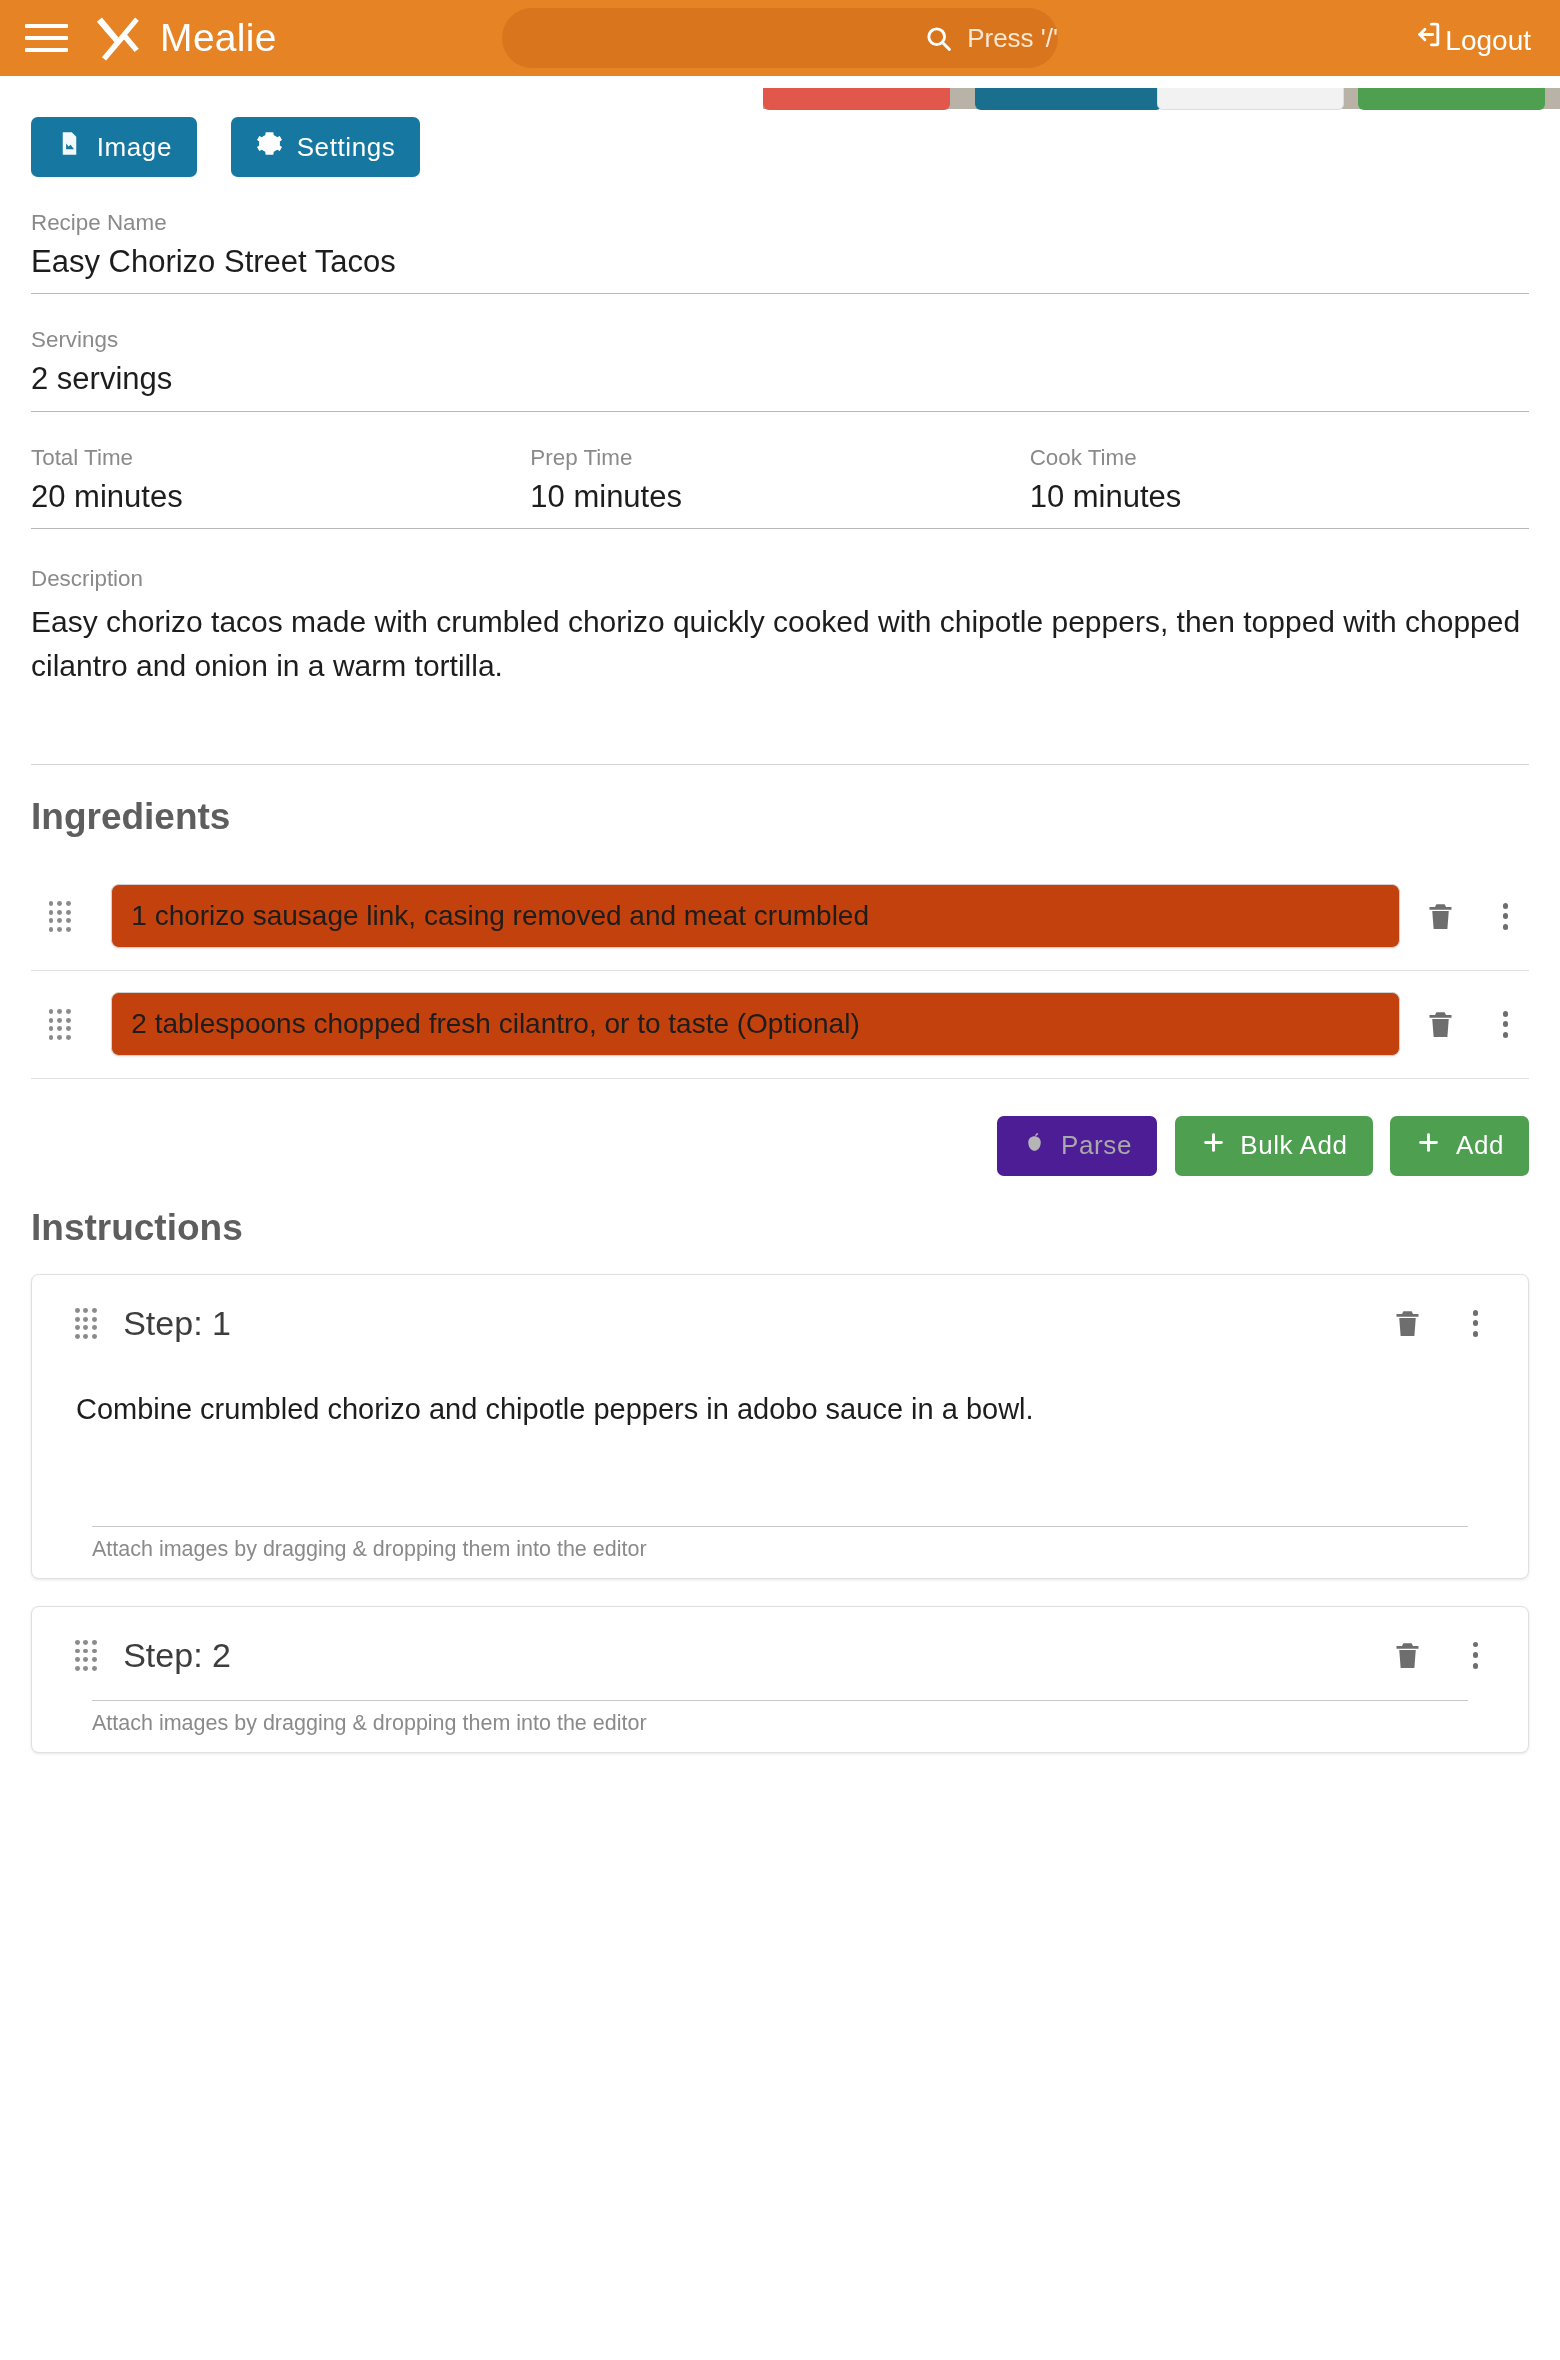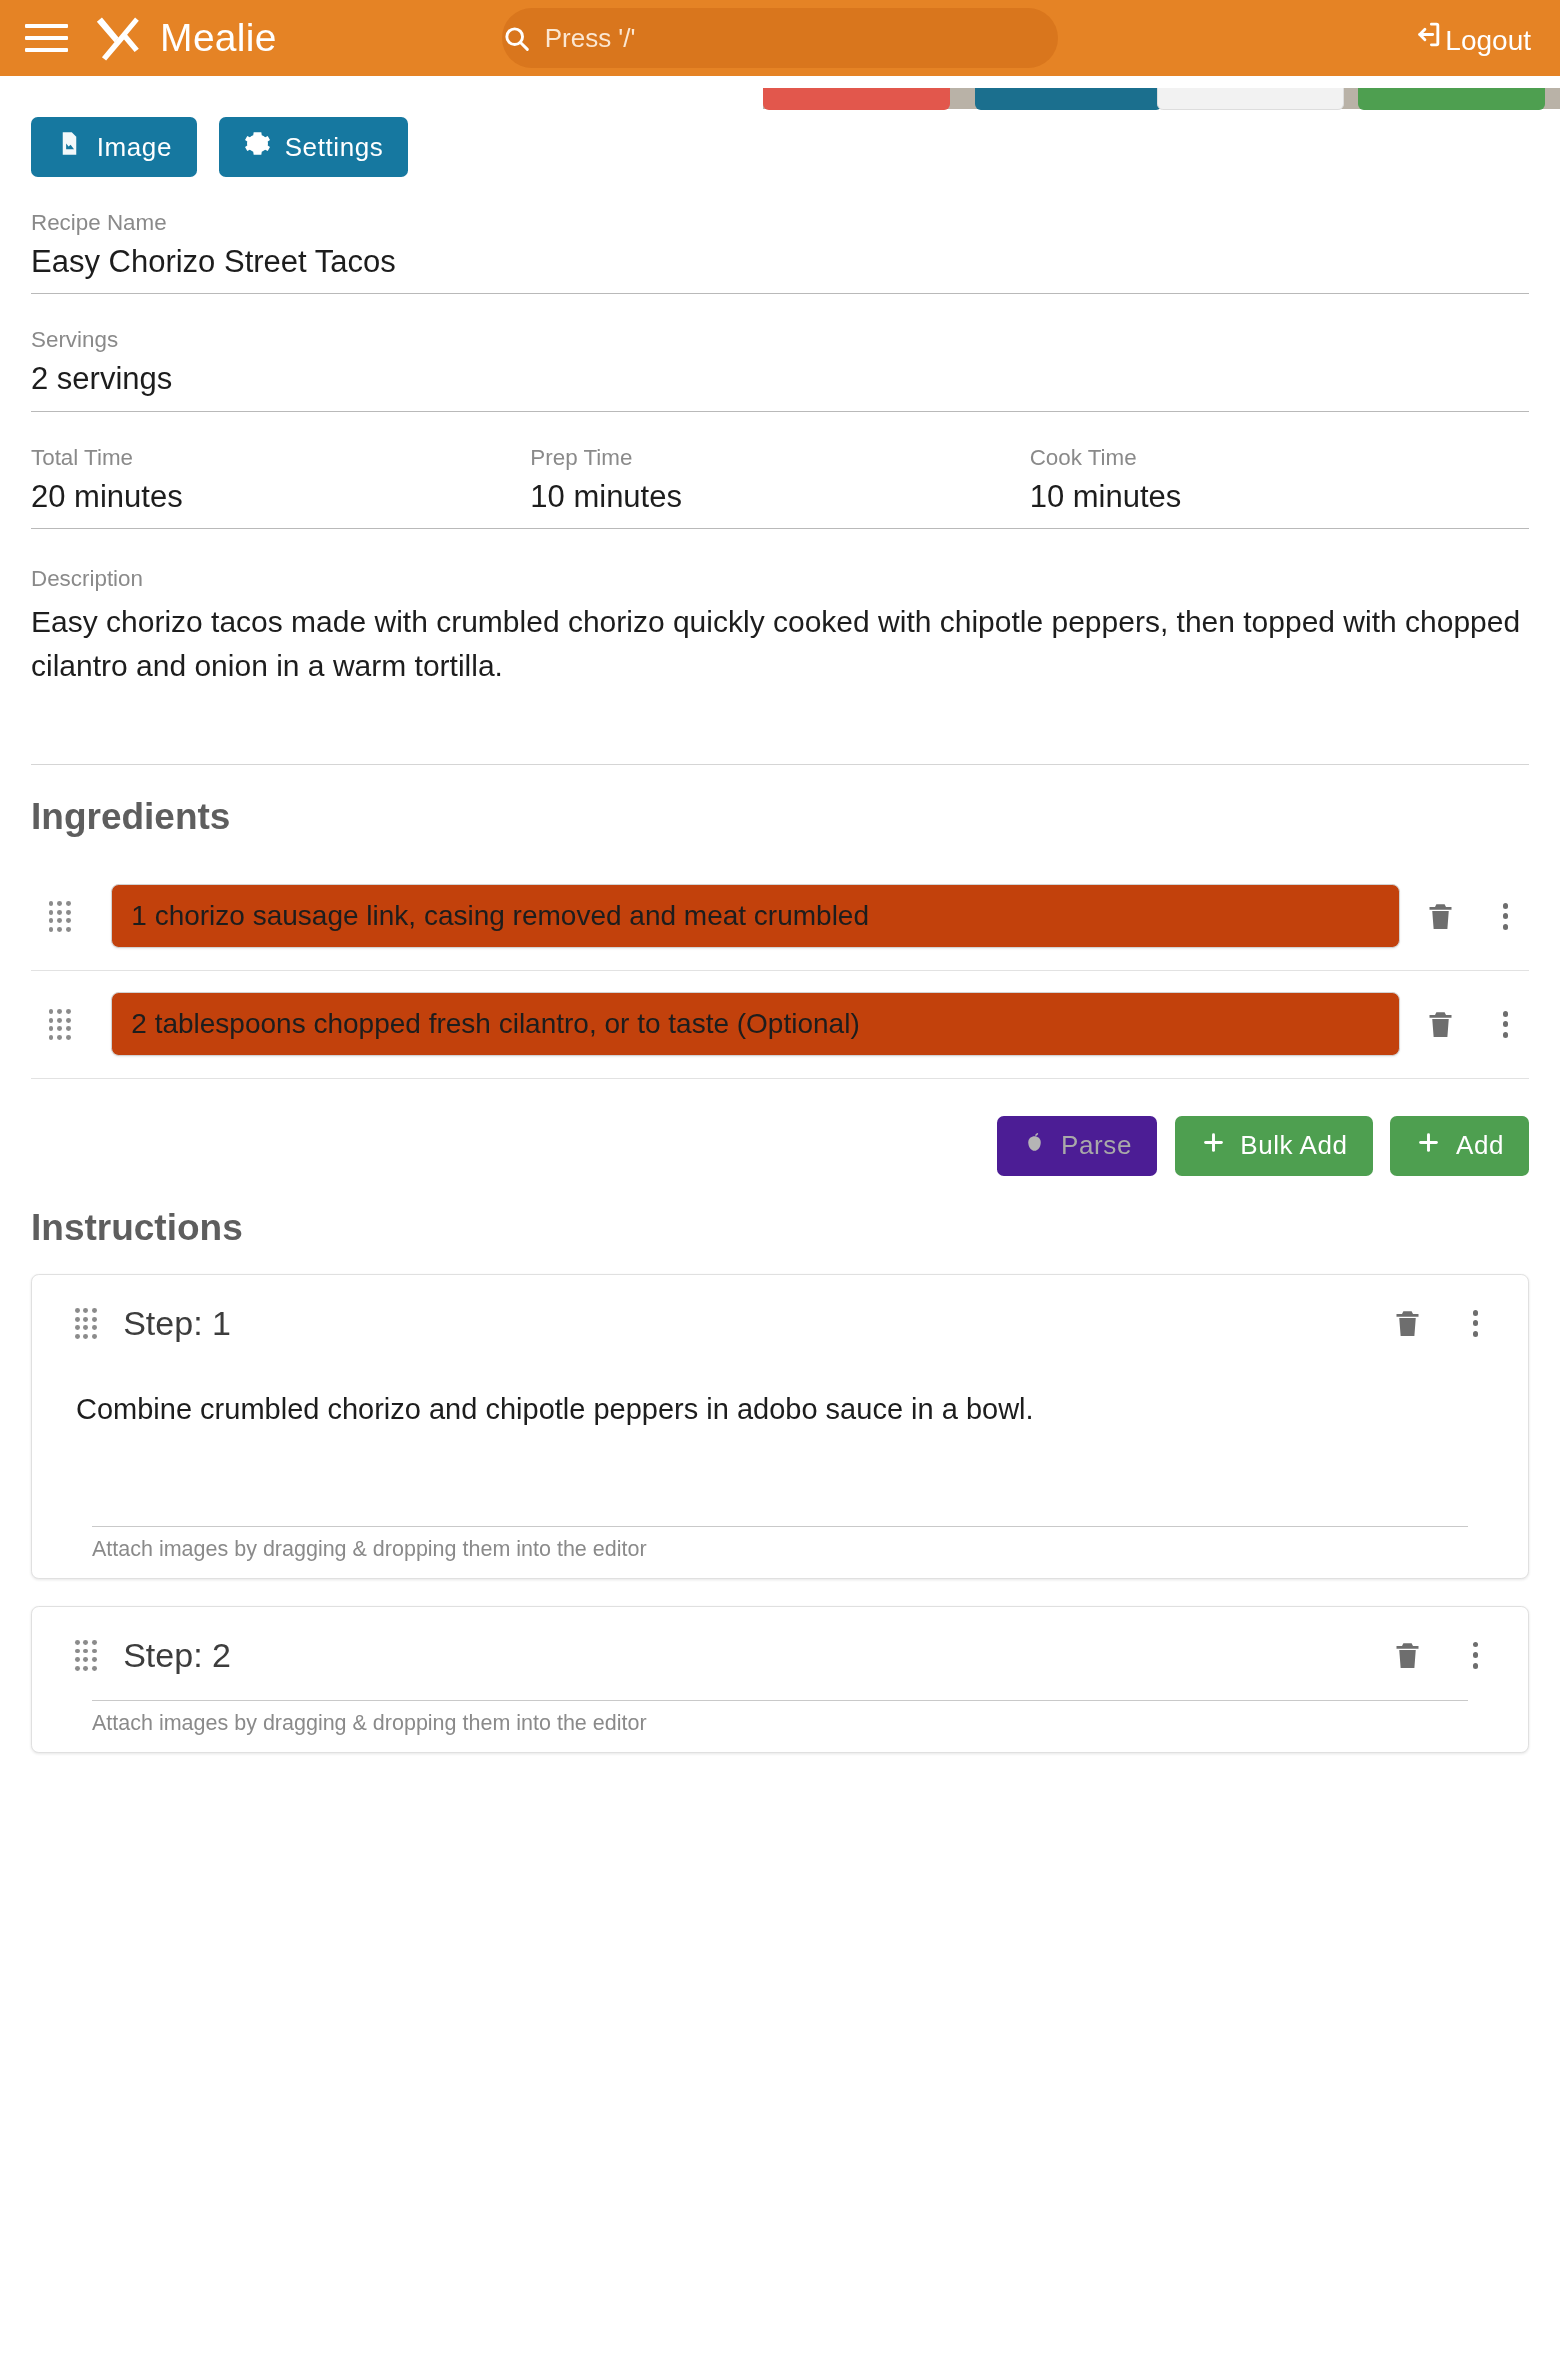--- a/index.html
+++ b/index.html
@@ -46,21 +46,21 @@
   .search-box {
     position: absolute;
     left: 50%;
     transform: translateX(-50%);
     width: 556px;
     height: 60px;
     border-radius: 30px;
     background: #d9761d;
     display: flex;
     align-items: center;
-    justify-content: flex-start;
+    justify-content: flex-end;
     gap: 13.7px;
     cursor: text;
   }
   .search-box .sicon { width: 29px; height: 29px; }
   .search-placeholder {
     color: #fbe7d2;
     font-size: 26px;
   }
   .logout {
     position: absolute;
@@ -89,21 +89,21 @@
     top: -29px;
     height: 51px;
     border-radius: 5.9px;
   }
   
   .content {
     padding: 0 31px;
   }
   .btn-row {
     display: flex;
-    gap: 22px;
+    gap: 34px;
     padding-top: 41px;
   }
   .btn {
     border: none;
     border-radius: 6.8px;
     color: #ffffff;
     font-size: 26px;
     display: inline-flex;
     align-items: center;
     gap: 13.7px;

